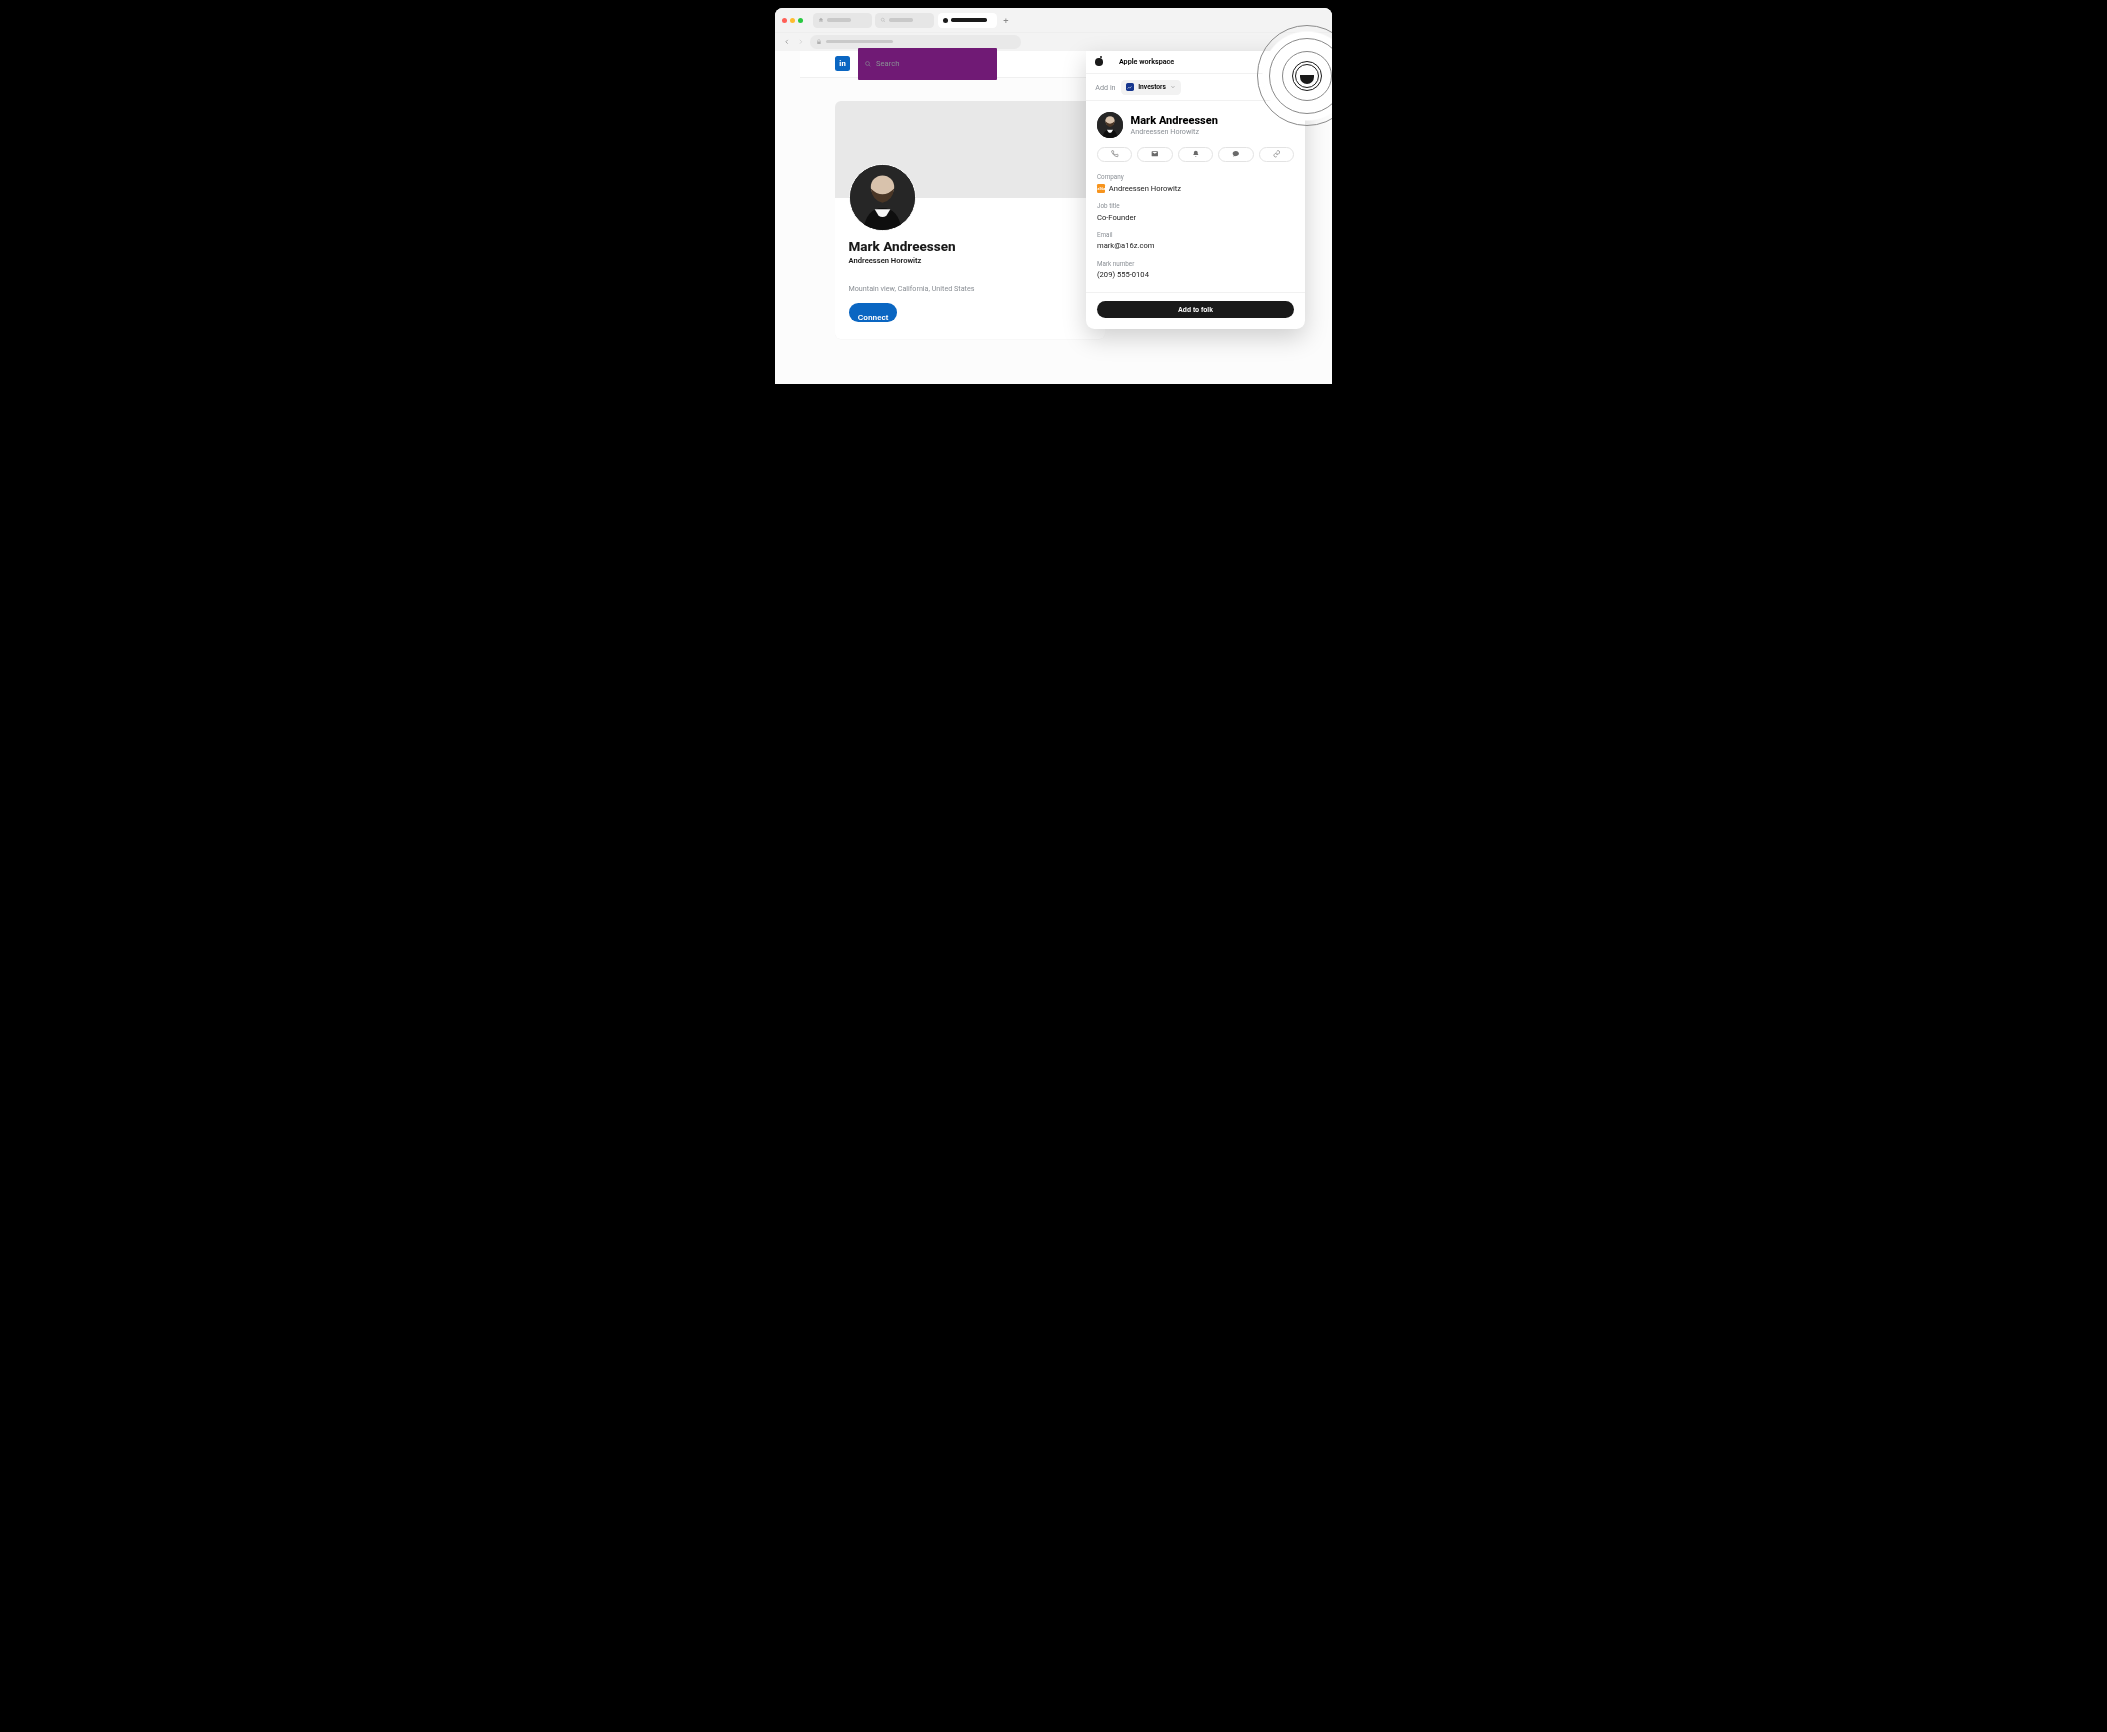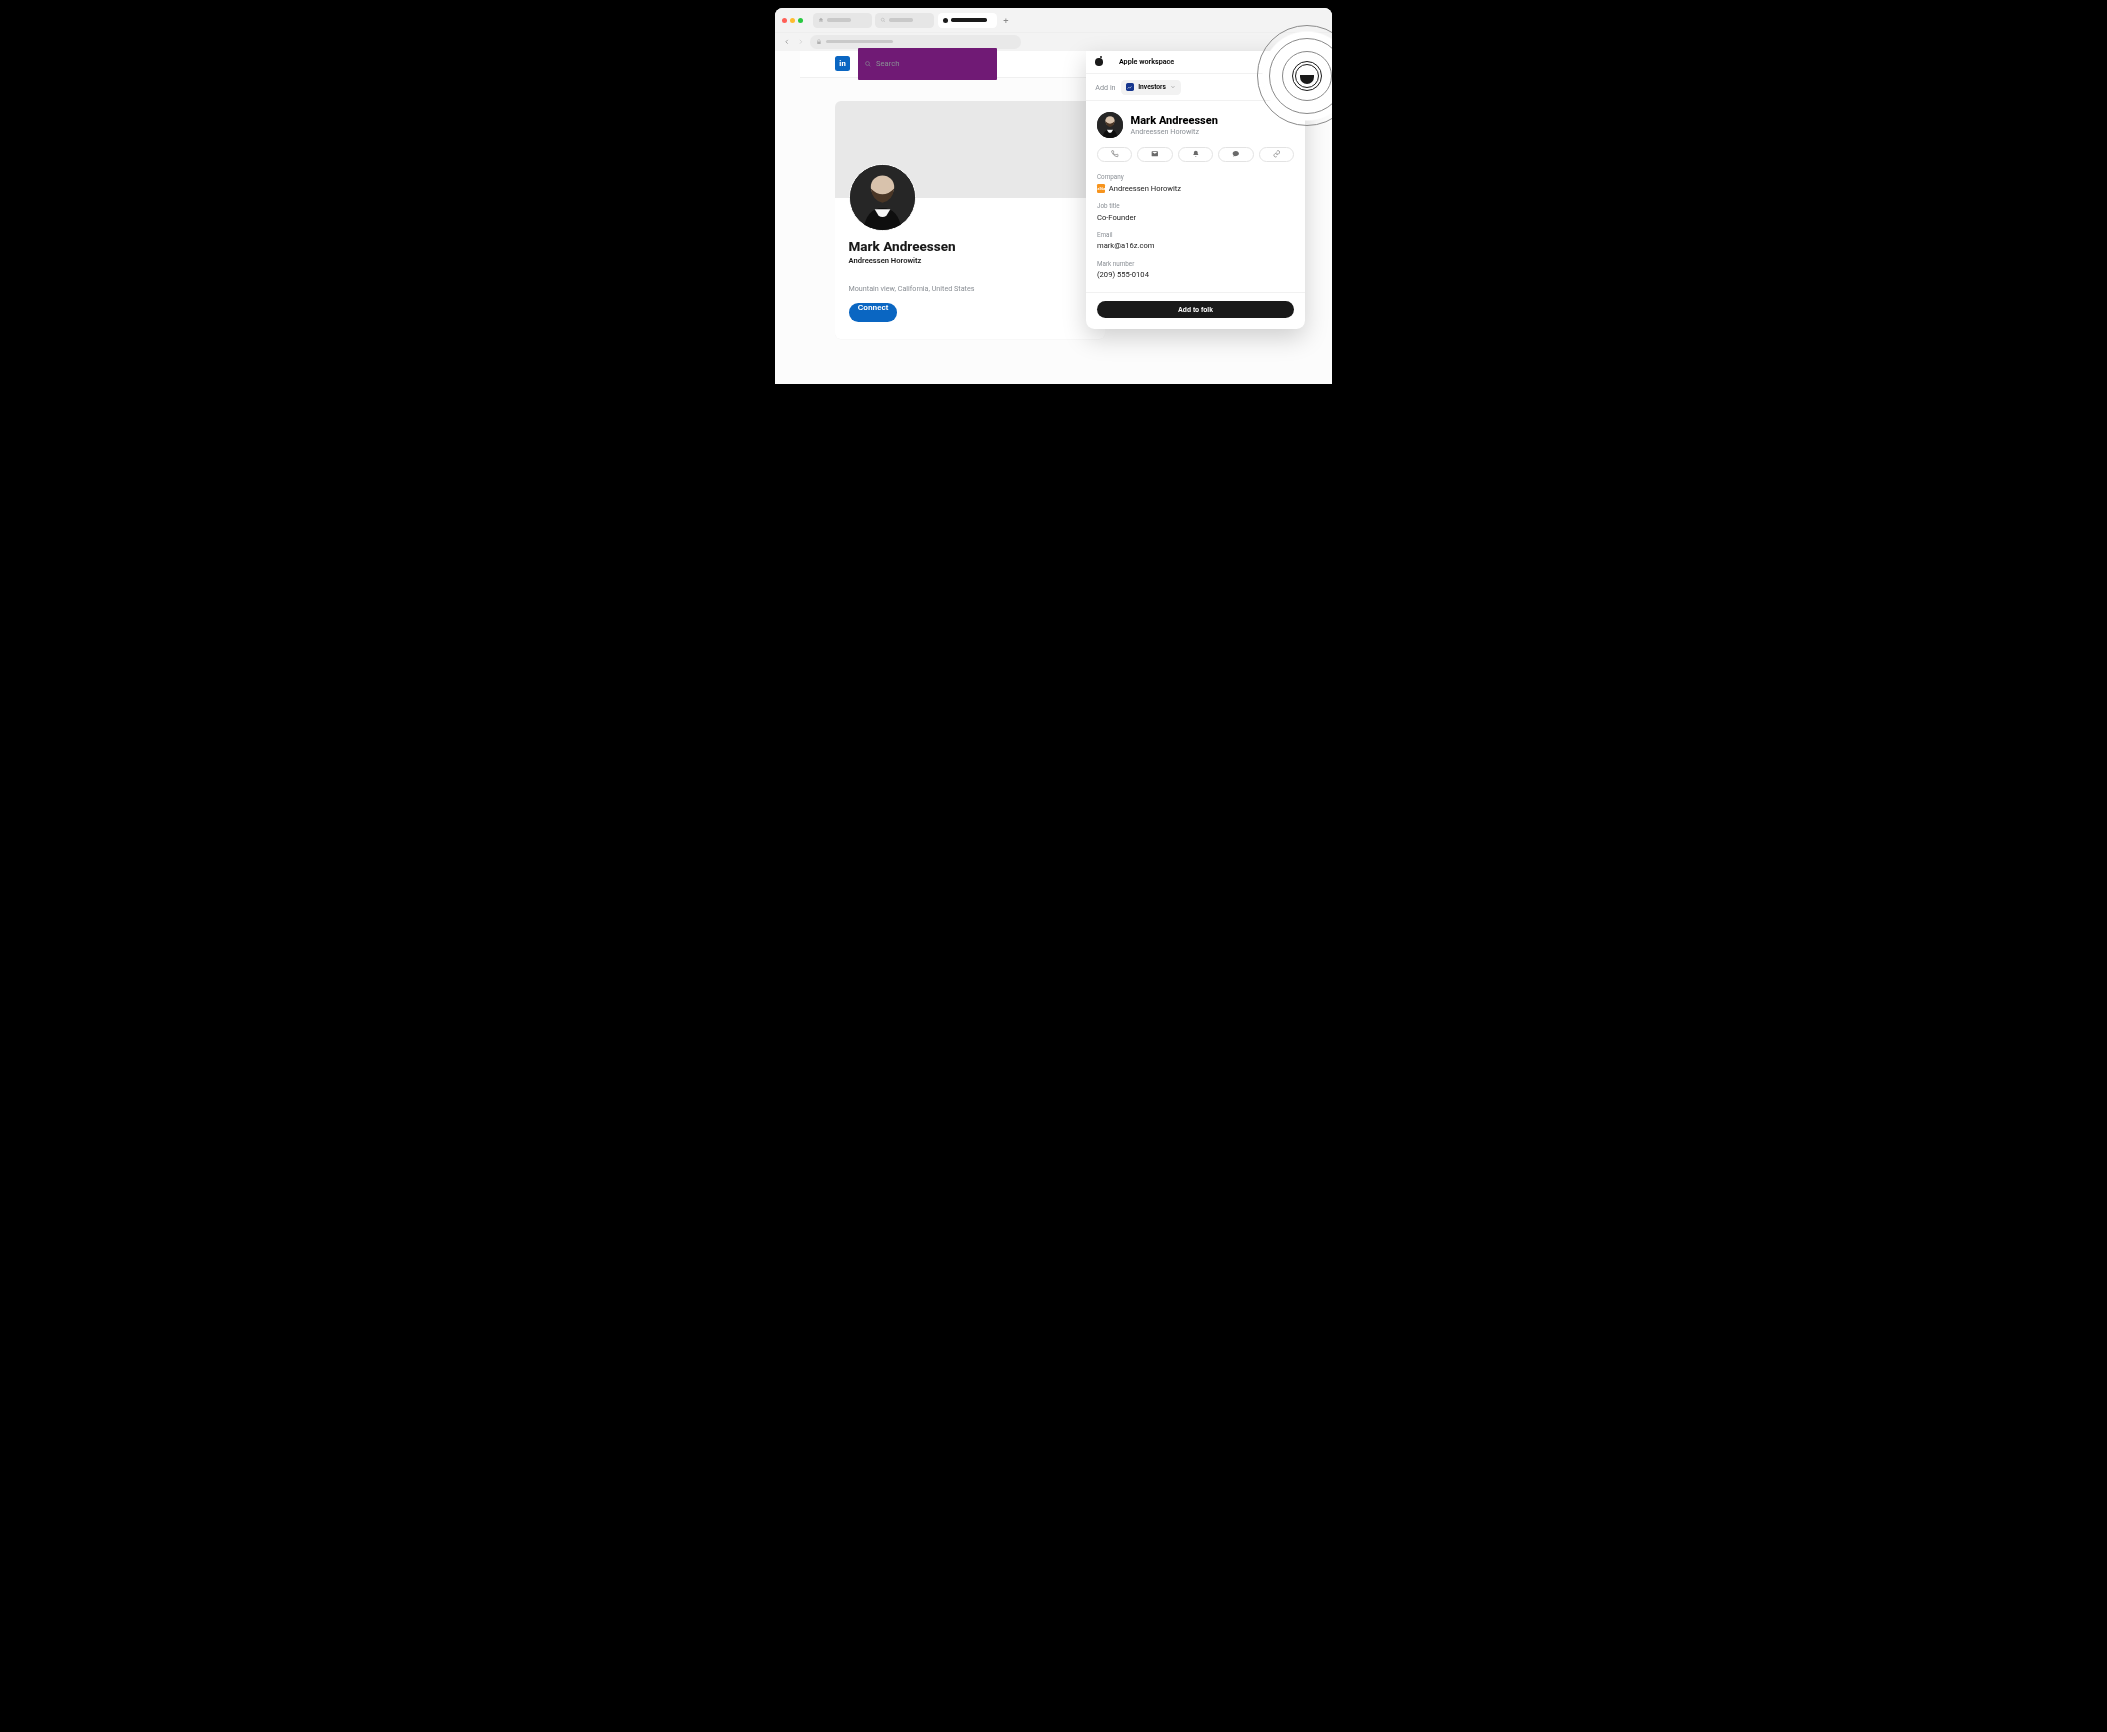--- a/index.html
+++ b/index.html
@@ -100,21 +100,21 @@
     background:#2a2a2a;border:1.7px solid #fff;
     position:absolute;left:13.5px;top:63px;
     overflow:hidden;
   }
   .profile-info{padding:40px 13.5px 0 13.5px;}
   .profile-name{font-size:13.5px;font-weight:800;color:#1a1a1a;margin-bottom:2.5px;}
   .profile-sub{font-size:7.6px;font-weight:600;color:#1a1a1a;margin-bottom:2.5px;}
   .profile-loc{font-size:7.2px;color:#8a8f95;margin-bottom:10px;margin-top:19px;}
   .connect-btn{
     height:18.6px;padding:0 9.3px;border-radius:9.3px;background:#0a66c2;color:#fff;
-    font-weight:700;font-size:7.6px;border:none;display:inline-flex;align-items:flex-start;
+    font-weight:700;font-size:7.6px;border:none;display:inline-flex;align-items:flex-end;
   }
 
   
   .ext {
     position:absolute; right:27px; top:0;
     width:219px; background:#fff; border-radius:0 0 8.4px 8.4px;
     box-shadow:0 8.4px 25px rgba(0,0,0,.18);
     z-index:5;
     display:flex;flex-direction:column;
   }

